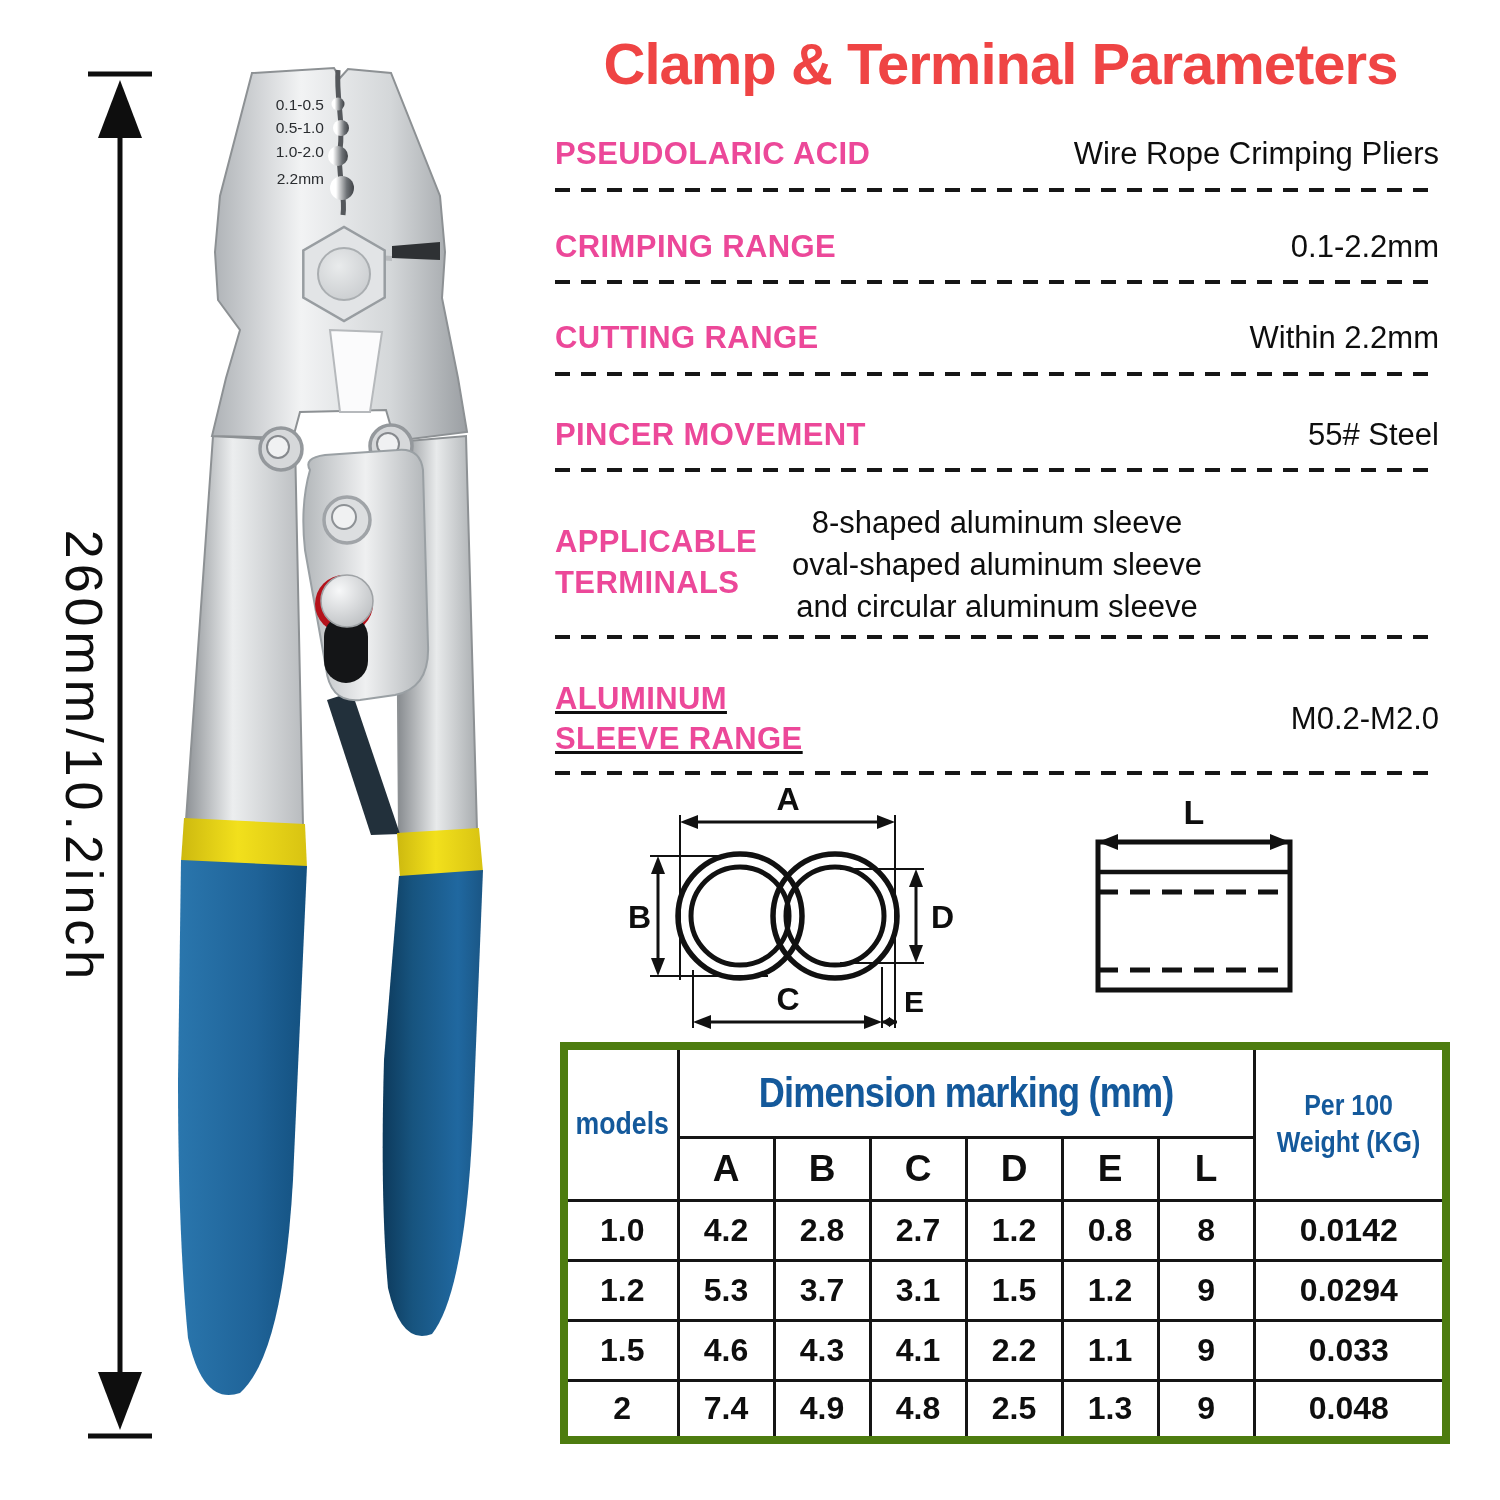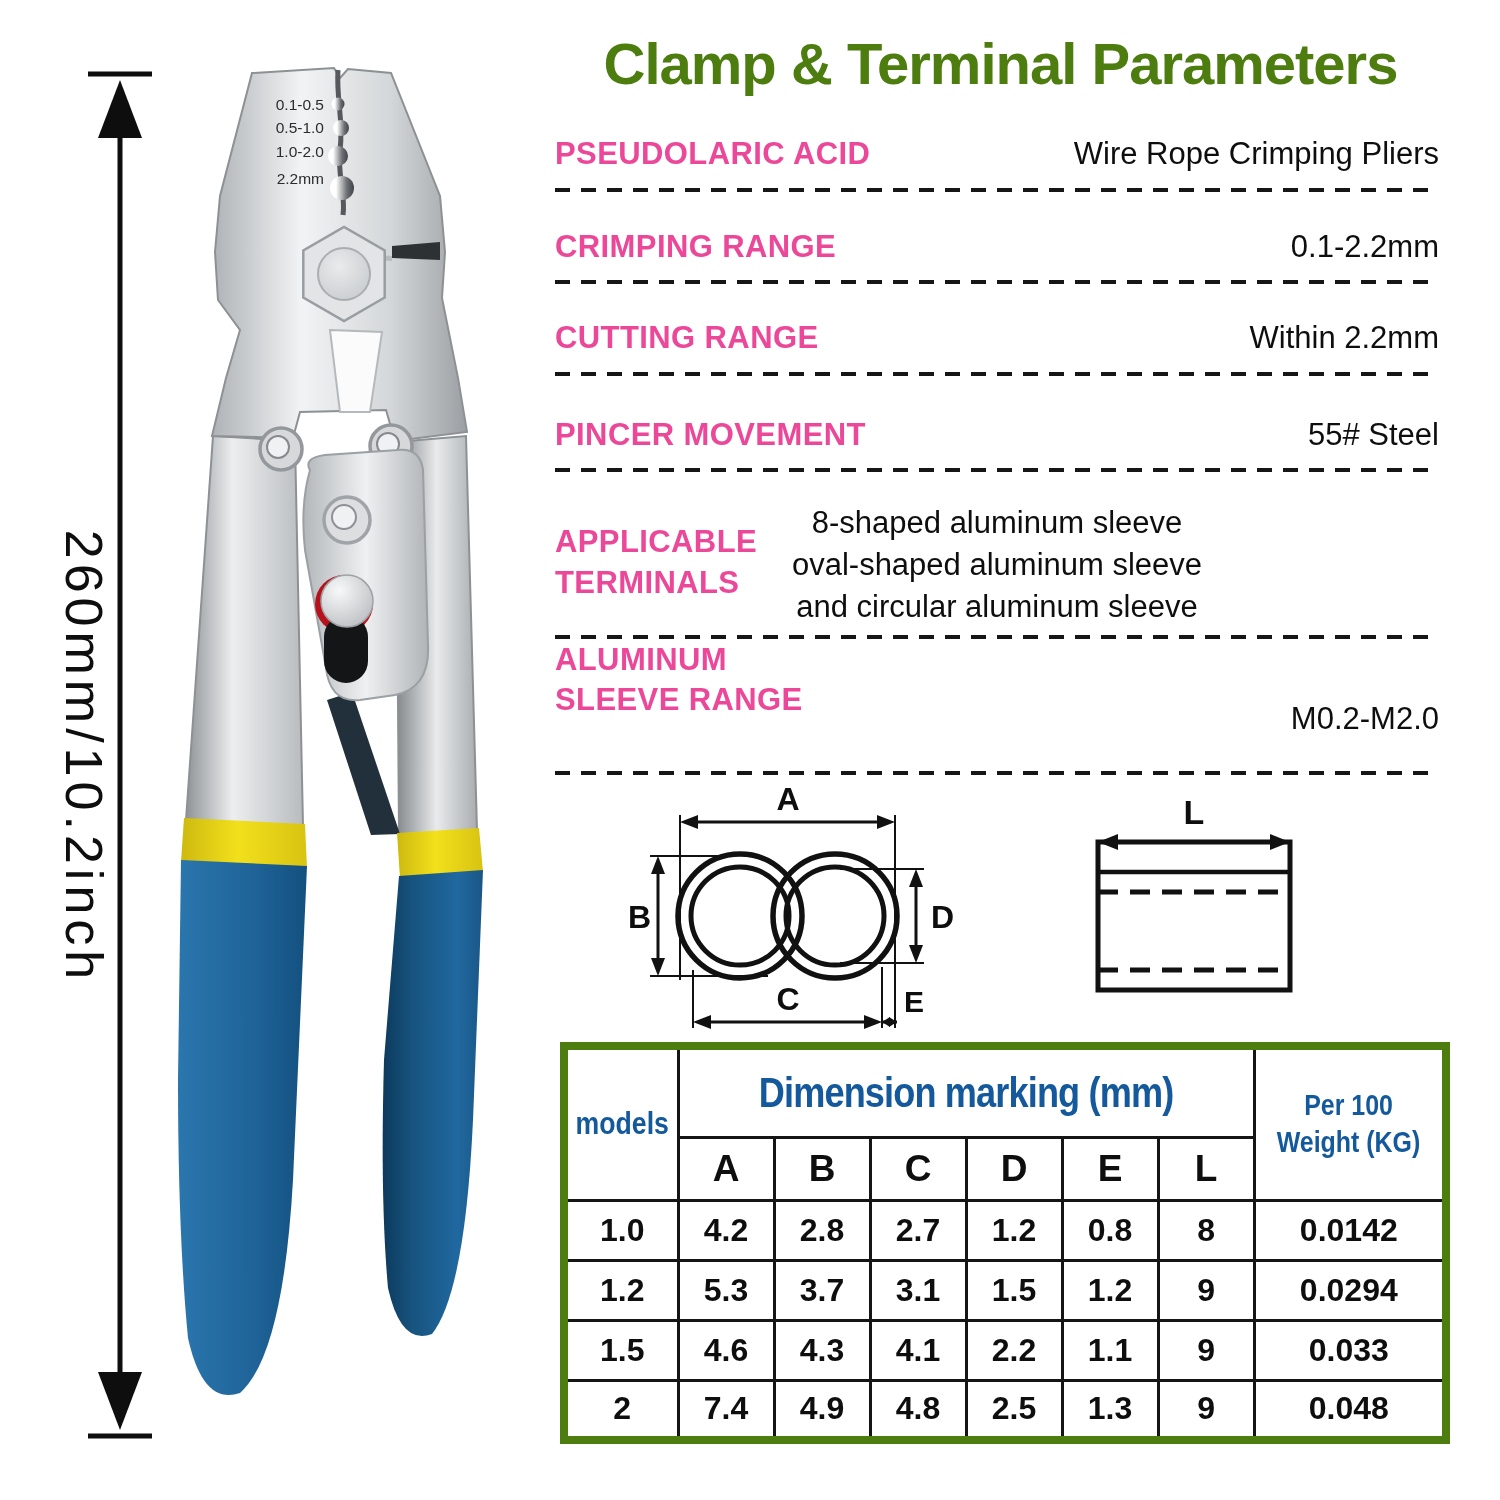--- a/index.html
+++ b/index.html
@@ -1,28 +1,28 @@
 <!DOCTYPE html>
 <html><head>
 <meta charset="utf-8">
 <style>
   html,body{margin:0;padding:0;background:#fff;}
   .canvas{position:relative;width:1500px;height:1500px;background:#fff;overflow:hidden;
           font-family:"Liberation Sans",sans-serif;color:#0e0e0e;}
   
   .title{position:absolute;left:548px;top:30px;width:905px;text-align:center;
-         font-size:58px;font-weight:bold;letter-spacing:-1px;color:#4d7c0f;white-space:nowrap;}
+         font-size:58px;font-weight:bold;letter-spacing:-1px;color:#ef4444;white-space:nowrap;}
   
   .spec-row{position:absolute;left:555px;width:884px;}
   .spec-label{position:absolute;left:0;top:0;font-weight:bold;color:#ec4899;
               font-size:31px;letter-spacing:.4px;white-space:nowrap;}
   .spec-value{position:absolute;right:0;top:0;font-size:31px;color:#0e0e0e;white-space:nowrap;}
   .r1{top:136px;} .r2{top:229px;} .r3{top:320px;} .r4{top:417px;}
   .r5-label{top:521px;line-height:41px;} .r5-value{top:502px;line-height:42px;text-align:center;}
-  .r6-label{top:640px;line-height:40px;} .r6-value{top:701px;}
+  .r6-label{top:679px;line-height:40px;text-decoration:underline;} .r6-value{top:701px;}
   .dash{position:absolute;left:555px;width:884px;height:4px;
         background:repeating-linear-gradient(90deg,#161616 0 15px,transparent 15px 26px);}
   .d1{top:188px;} .d2{top:280px;} .d3{top:372px;} .d4{top:468px;} .d5{top:635px;} .d6{top:771px;}
   
   .sleeve-diagram{position:absolute;left:628px;top:782px;}
   .l-diagram{position:absolute;left:1082px;top:780px;}
   
   .dim-table{position:absolute;left:560px;top:1042px;border-collapse:collapse;
              table-layout:fixed;border:8px solid #4d7c0f;background:#fff;}
   .dim-table th,.dim-table td{border:3px solid #151515;text-align:center;vertical-align:middle;padding:0;}

